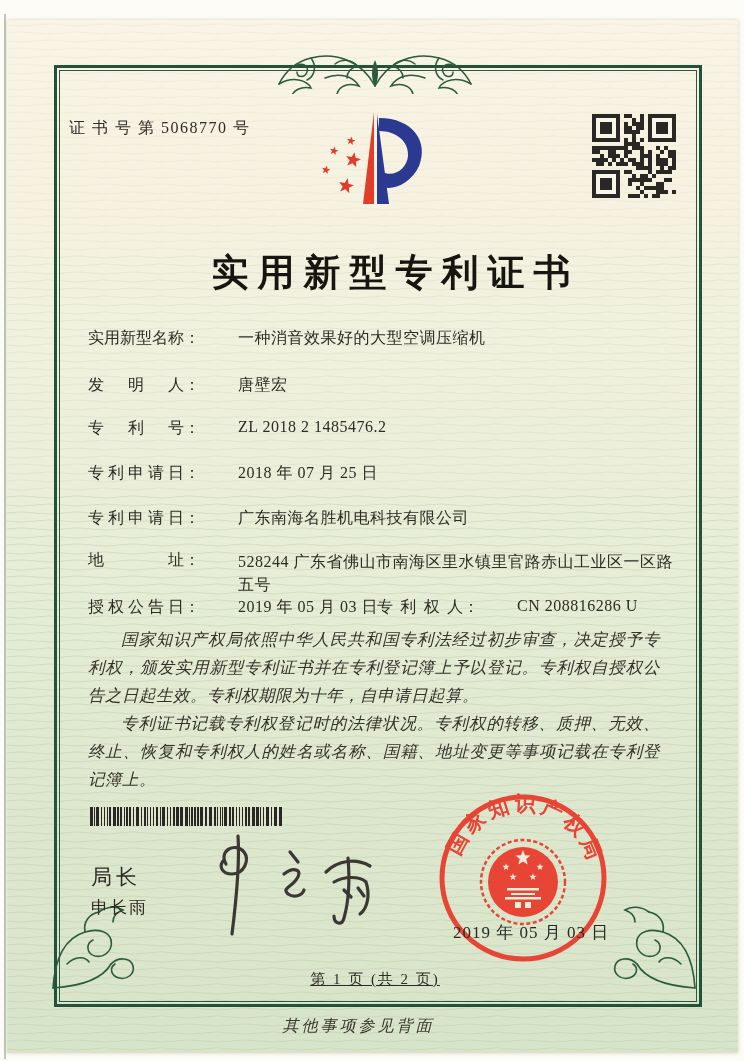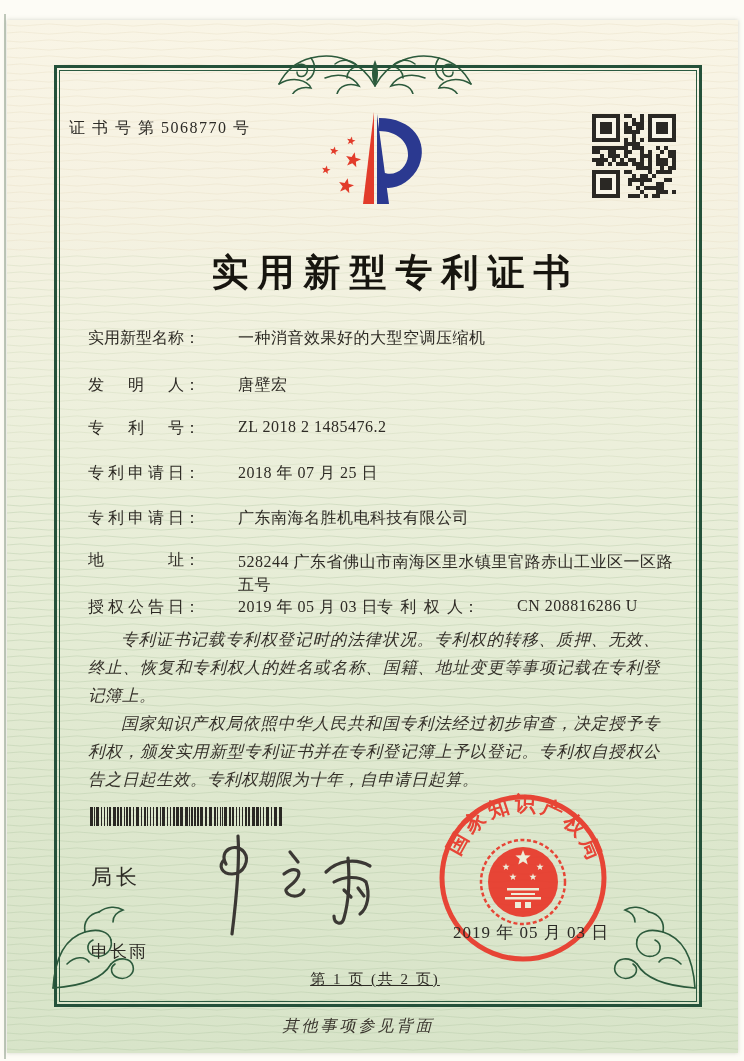--- a/index.html
+++ b/index.html
@@ -33,21 +33,21 @@
   .frow{position:absolute;left:0;display:flex;align-items:flex-start;font-size:16px;color:#2e2b25;}
   .flabel{display:inline-block;width:96px;text-align-last:justify;text-align:justify;white-space:nowrap;}
   .fcolon{display:inline-block;margin:0 6px 0 0;}
   .fvalue{display:inline-block;letter-spacing:.5px;margin-left:32px;}
   .addr .fvalue{width:442px;line-height:23px;}
   .grant-col{position:absolute;left:289px;top:0;display:flex;}
   .paras{position:absolute;left:81px;top:606px;width:572px;font-size:16.5px;font-style:italic;line-height:28px;text-align:justify;color:#35312a;}
   .paras p{margin:0;text-indent:2em;letter-spacing:.5px;}
   .barcode{position:absolute;left:83px;top:787px;}
   .signer-title{position:absolute;left:84px;top:843px;font-size:21px;letter-spacing:4px;color:#2c2a24;}
-  .signer-name{position:absolute;left:84px;top:920px;font-size:17px;letter-spacing:2px;color:#2c2a24;}
+  .signer-name{position:absolute;left:84px;top:876px;font-size:17px;letter-spacing:2px;color:#2c2a24;}
   .signature{position:absolute;left:185px;top:810px;}
   .seal{position:absolute;left:428px;top:770px;opacity:.93;}
   .seal-date{position:absolute;left:432px;top:901px;width:184px;text-align:center;font-size:17px;letter-spacing:1px;color:#2b2a26;}
   .page-info{position:absolute;left:47px;top:950px;width:642px;text-align:center;font-size:15px;letter-spacing:2px;color:#2e2b25;text-decoration:underline;}
   .back-note{position:absolute;left:0;top:996px;width:731px;text-align:center;transform:translateX(-14px);
     font-size:16px;font-style:italic;letter-spacing:3px;color:#3a362e;}
   .seal-ring-text{font-size:21px;font-weight:bold;letter-spacing:4px;font-family:"Liberation Serif","DejaVu Serif",serif;}
 </style>
 </head>
 <body>
@@ -424,22 +424,22 @@
       <span class="fvalue">2019 年 05 月 03 日</span>
       <span class="grant-col">
         <span class="flabel" style="width:86px">专利权人</span>
           <span class="fcolon">：</span>
         <span class="fvalue">CN 208816286 U</span>
       </span>
     </div>
   </div>
 
   <div class="paras">
+    <p>国家知识产权局依照中华人民共和国专利法经过初步审查，决定授予专利权，颁发实用新型专利证书并在专利登记簿上予以登记。专利权自授权公告之日起生效。专利权期限为十年，自申请日起算。</p>
     <p>专利证书记载专利权登记时的法律状况。专利权的转移、质押、无效、终止、恢复和专利权人的姓名或名称、国籍、地址变更等事项记载在专利登记簿上。</p>
-    <p>国家知识产权局依照中华人民共和国专利法经过初步审查，决定授予专利权，颁发实用新型专利证书并在专利登记簿上予以登记。专利权自授权公告之日起生效。专利权期限为十年，自申请日起算。</p>
   </div>
 
   <svg class="barcode" id="barcode-svg" width="192" height="19" viewBox="0 0 192 19">
       <rect x="0" y="0" width="3" height="19" fill="#2a2824"></rect>
       <rect x="4" y="0" width="1" height="19" fill="#2a2824"></rect>
       <rect x="6" y="0" width="3" height="19" fill="#2a2824"></rect>
       <rect x="11" y="0" width="1" height="19" fill="#2a2824"></rect>
       <rect x="14" y="0" width="1" height="19" fill="#2a2824"></rect>
       <rect x="17" y="0" width="1" height="19" fill="#2a2824"></rect>
       <rect x="19" y="0" width="2" height="19" fill="#2a2824"></rect>

